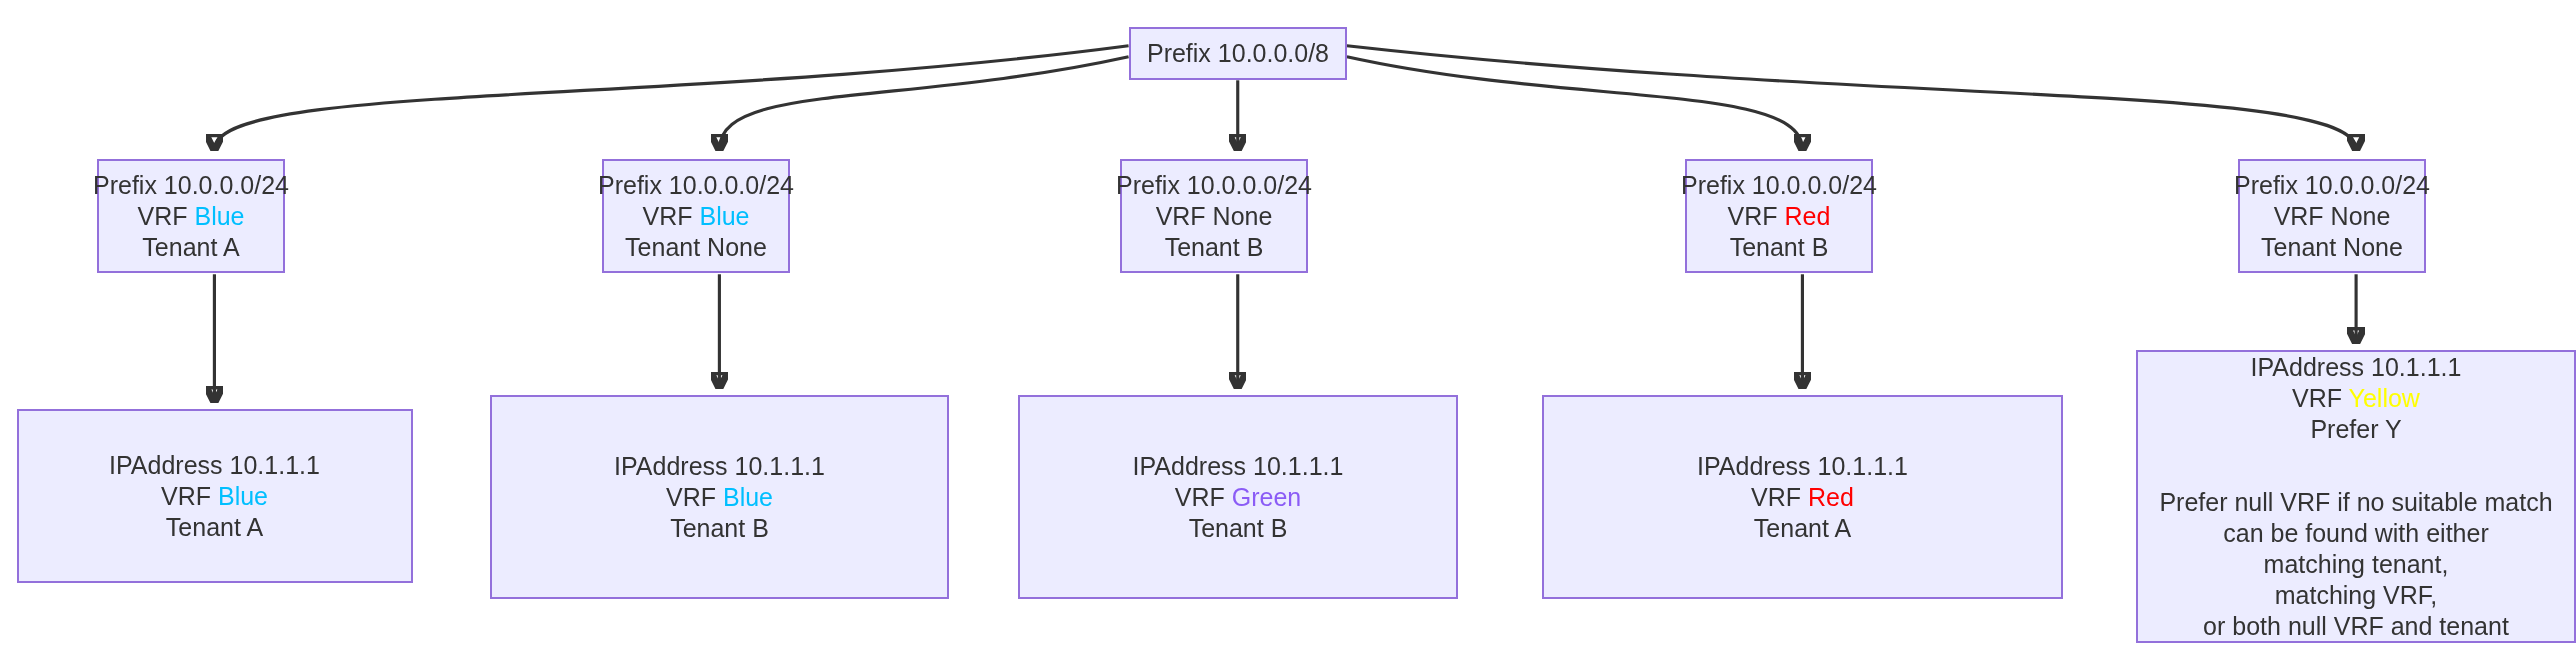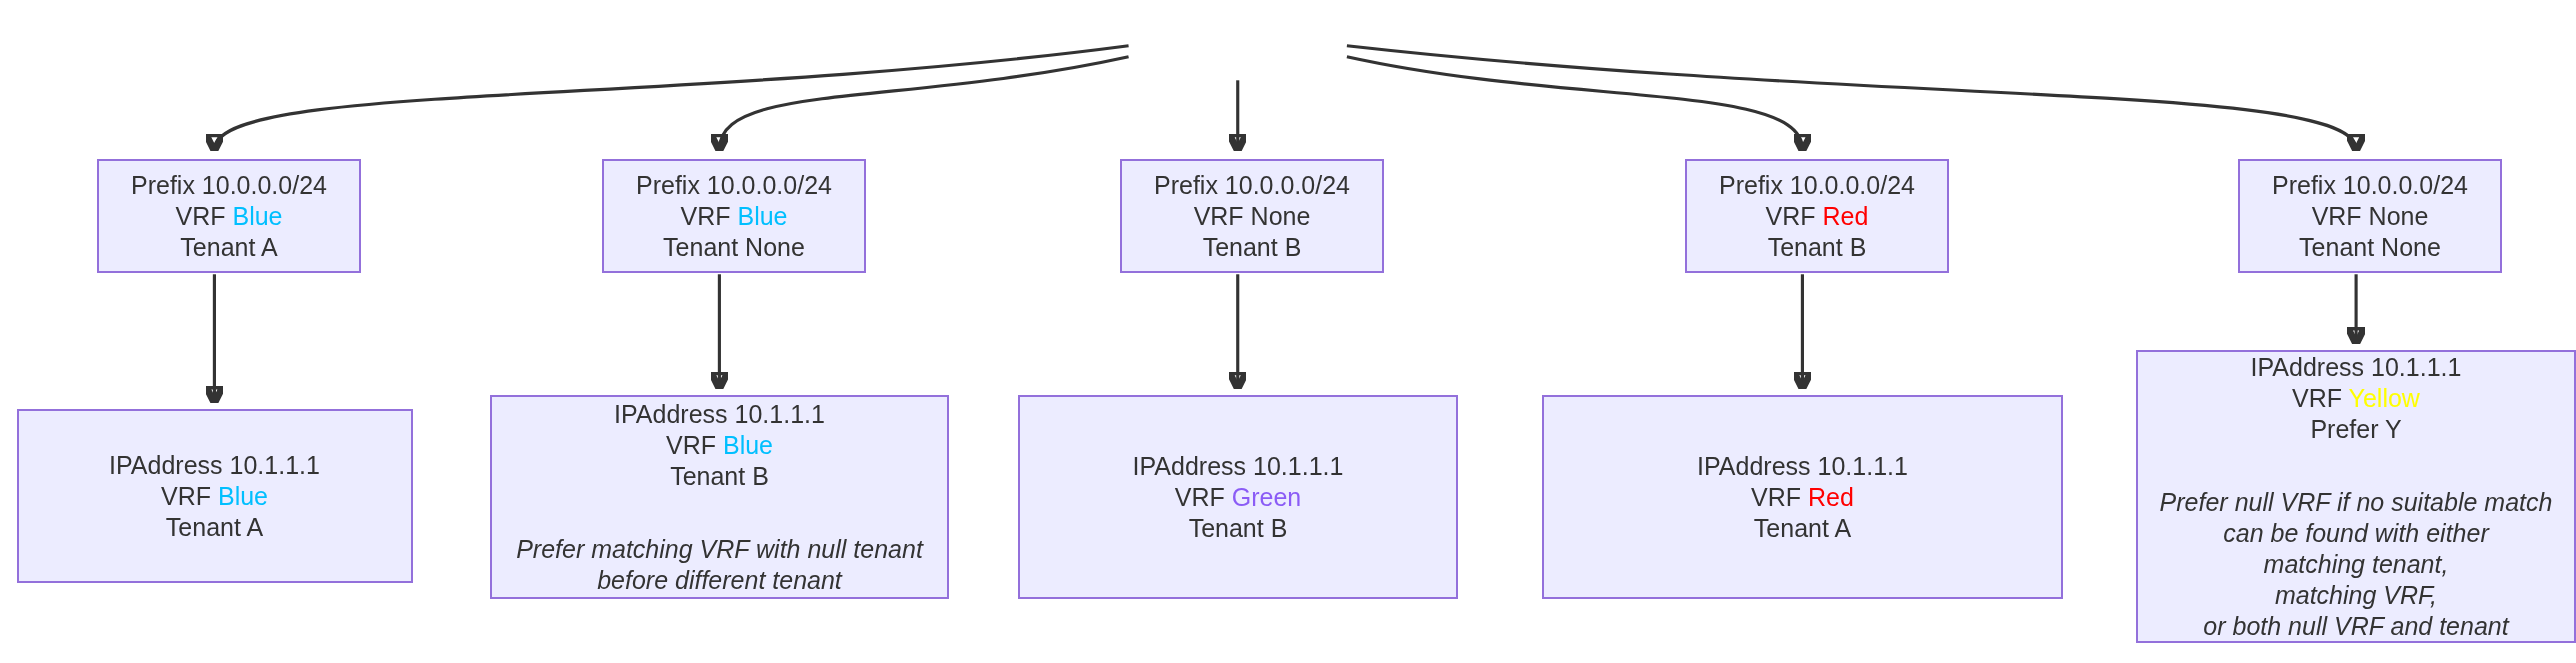--- a/index.html
+++ b/index.html
@@ -18,25 +18,25 @@
     background:#ECECFF;
     border:2.4px solid #9370DB;
     box-sizing:border-box;
     display:flex; flex-direction:column;
     justify-content:center; align-items:center;
     text-align:center;
     font-size:25px; line-height:31px;
     color:#333333;
   }
   .node .line { white-space:nowrap; }
-  .note { font-style:italic; margin-top:42px; white-space:pre-line; }
+  .note { margin-top:42px; white-space:pre-line; }
   
   .root { left:1129px; top:27px;  width:218px; height:53px; }
   
-  .pfx  { top:159px; width:264px; height:114px; }
+  .pfx  { top:159px; width:188px; height:114px; }
   .c1 .pfx { left:97px;  }
   .c2 .pfx { left:602px;  }
   .c3 .pfx { left:1120px; }
   .c4 .pfx { left:1685px; }
   .c5 .pfx { left:2238px; }
   
   .c1 .ip { left:16.5px;   top:409px; width:396px; height:174px; }
   .c2 .ip { left:490px;  top:395px; width:459px; height:204px; }
   .c3 .ip { left:1018px; top:395px; width:440px; height:204px; }
   .c4 .ip { left:1542px; top:395px; width:521px; height:204px; }
@@ -58,20 +58,23 @@
     <path d="M 1576 102 L 1576 190" marker-end="url(#arrow)"></path>
     <path d="M 1715 72 C 2000 135, 2295 105, 2295 190" marker-end="url(#arrow)"></path>
     <path d="M 1715 58 C 2400 135, 3000 105, 3000 190" marker-end="url(#arrow)"></path>
     <path d="M 273 349 L 273 511" marker-end="url(#arrow)"></path>
     <path d="M 916 349 L 916 493" marker-end="url(#arrow)"></path>
     <path d="M 1576 349 L 1576 493" marker-end="url(#arrow)"></path>
     <path d="M 2295 349 L 2295 493" marker-end="url(#arrow)"></path>
     <path d="M 3000 349 L 3000 436" marker-end="url(#arrow)"></path>
   </svg>
 
+  <div class="node root">
+    <div class="line">Prefix 10.0.0.0/8</div>
+  </div>
 
   <div class="c1">
     <div class="node pfx">
       <div class="line">Prefix 10.0.0.0/24</div>
       <div class="line"><span>VRF</span> <span style="color: rgb(0, 191, 255);">Blue</span></div>
       <div class="line">Tenant A</div>
     </div>
     <div class="node ip">
       <div class="line">IPAddress 10.1.1.1</div>
       <div class="line"><span>VRF</span> <span style="color: rgb(0, 191, 255);">Blue</span></div>
@@ -82,22 +85,20 @@
   <div class="c2">
     <div class="node pfx">
       <div class="line">Prefix 10.0.0.0/24</div>
       <div class="line"><span>VRF</span> <span style="color: rgb(0, 191, 255);">Blue</span></div>
       <div class="line">Tenant None</div>
     </div>
     <div class="node ip">
       <div class="line">IPAddress 10.1.1.1</div>
       <div class="line"><span>VRF</span> <span style="color: rgb(0, 191, 255);">Blue</span></div>
       <div class="line">Tenant B</div>
-      <div class="note">Prefer matching VRF with null tenant
-before different tenant</div>
     </div>
   </div>
 
   <div class="c3">
     <div class="node pfx">
       <div class="line">Prefix 10.0.0.0/24</div>
       <div class="line"><span>VRF</span> <span style="color: rgb(51, 51, 51);">None</span></div>
       <div class="line">Tenant B</div>
     </div>
     <div class="node ip">

